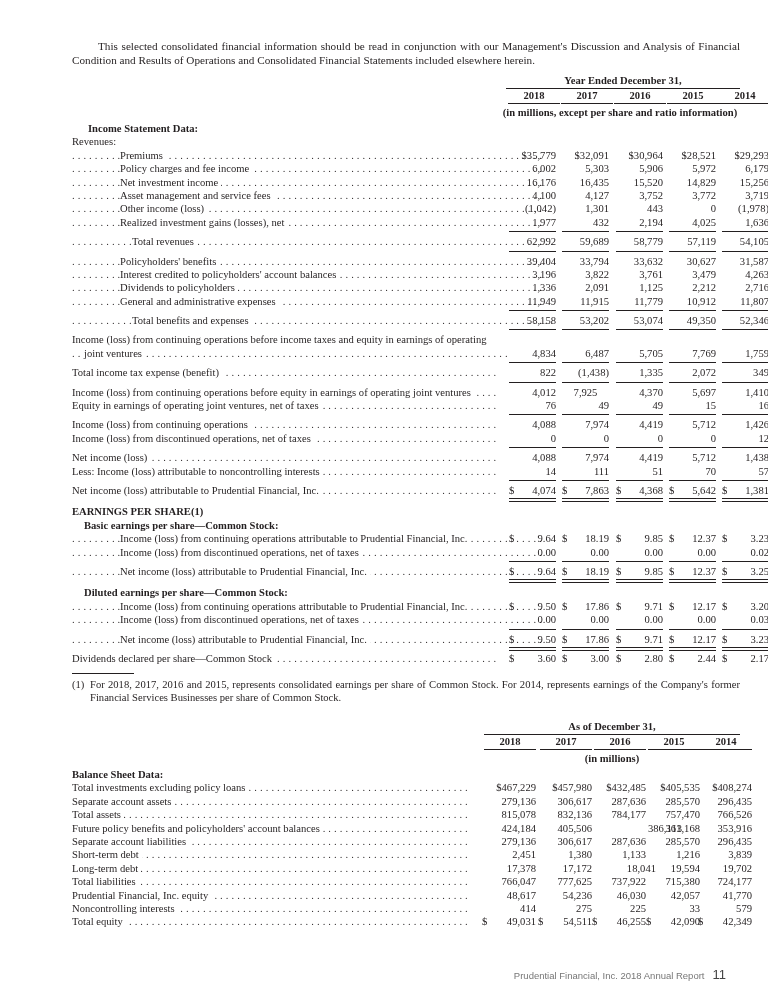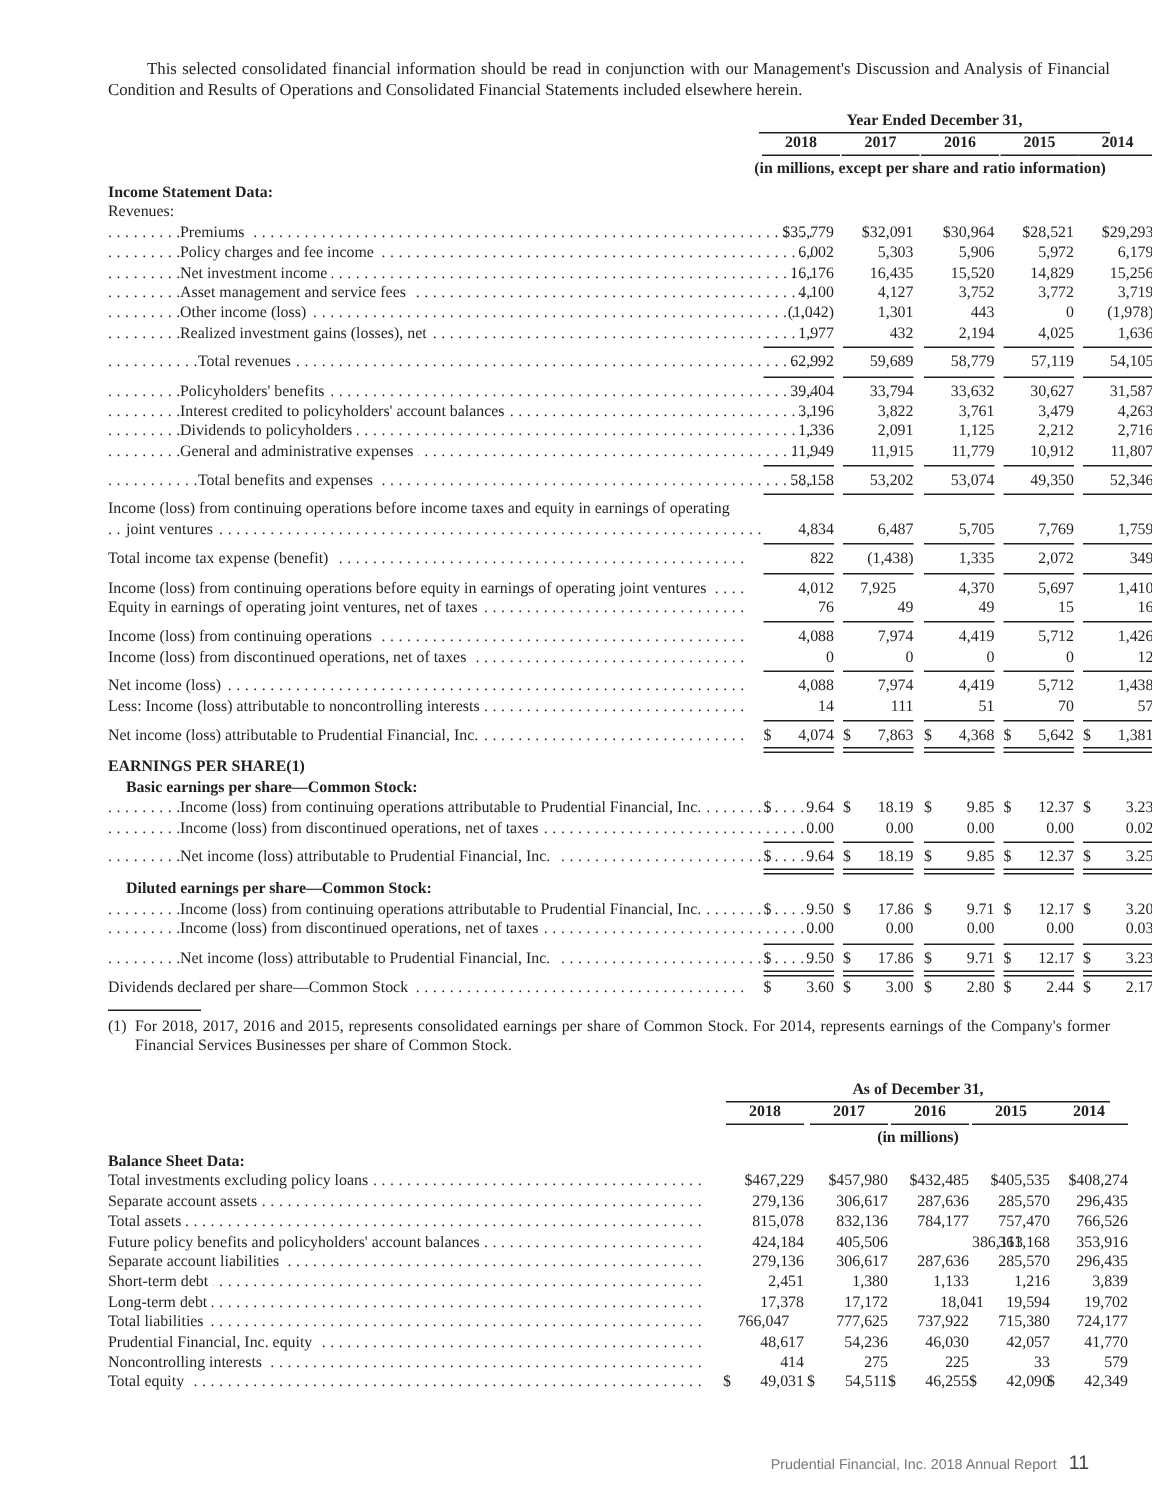--- a/index.html
+++ b/index.html
@@ -73,21 +73,21 @@
       <div class="hdr-year" style="left: 561px; top: 89px;">2017</div>
       <div class="hdr-year" style="left: 614px; top: 89px;">2016</div>
       <div class="hdr-year" style="left: 667px; top: 89px;">2015</div>
       <div class="hdr-year" style="left: 719px; top: 89px;">2014</div>
     </div>
   <div class="hdr-group" style="left:496px; top:106px; width:248px; white-space:nowrap;">(in millions, except per share and ratio information)</div>
 </div>
 
 <div class="tbl" id="income-table" style="top:122px;">
     <div class="row">
-      <div class="label ind0 bold" style="width: 430px;"><span class="txt">Income Statement Data:</span></div>
+      <div class="label ind0 bold" style="width: 430px; margin-left: 16px;"><span class="txt">Income Statement Data:</span></div>
     </div>
     <div class="row">
       <div class="label ind0" style="width: 430px;"><span class="txt">Revenues:</span></div>
     </div>
     <div class="row">
       <div class="label ind1 dots" style="width: 424px; --pad: 0; position: absolute;"><span class="txt">Premiums</span></div>
       <div class="cell" style="left: 437px; width: 47px;"><span>$35,779</span></div>
       <div class="cell" style="left: 490px; width: 47px;"><span>$32,091</span></div>
       <div class="cell" style="left: 544px; width: 47px;"><span>$30,964</span></div>
       <div class="cell" style="left: 597px; width: 47px;"><span>$28,521</span></div>
@@ -411,21 +411,21 @@
     <div class="row">
       <div class="label ind0 dots" style="width: 398px; --pad: 0; position: absolute;"><span class="txt">Long-term debt</span></div>
       <div class="cell" style="left: 410px; width: 54px;"><span>17,378</span></div>
       <div class="cell" style="left: 466px; width: 54px;"><span>17,172</span></div>
       <div class="cell" style="left: 520px; width: 54px; margin-left: 10px;"><span>18,041</span></div>
       <div class="cell" style="left: 574px; width: 54px;"><span>19,594</span></div>
       <div class="cell" style="left: 626px; width: 54px;"><span>19,702</span></div>
     </div>
     <div class="row">
       <div class="label ind0 dots" style="width: 398px; --pad: 0; position: absolute;"><span class="txt">Total liabilities</span></div>
-      <div class="cell" style="left: 410px; width: 54px; text-align: center;"><span>766,047</span></div>
+      <div class="cell" style="left: 410px; width: 54px;"><span>766,047</span></div>
       <div class="cell" style="left: 466px; width: 54px;"><span>777,625</span></div>
       <div class="cell" style="left: 520px; width: 54px;"><span>737,922</span></div>
       <div class="cell" style="left: 574px; width: 54px;"><span>715,380</span></div>
       <div class="cell" style="left: 626px; width: 54px;"><span>724,177</span></div>
     </div>
     <div class="row">
       <div class="label ind0 dots" style="width: 398px; --pad: 0; position: absolute;"><span class="txt">Prudential Financial, Inc. equity</span></div>
       <div class="cell" style="left: 410px; width: 54px;"><span>48,617</span></div>
       <div class="cell" style="left: 466px; width: 54px;"><span>54,236</span></div>
       <div class="cell" style="left: 520px; width: 54px;"><span>46,030</span></div>

